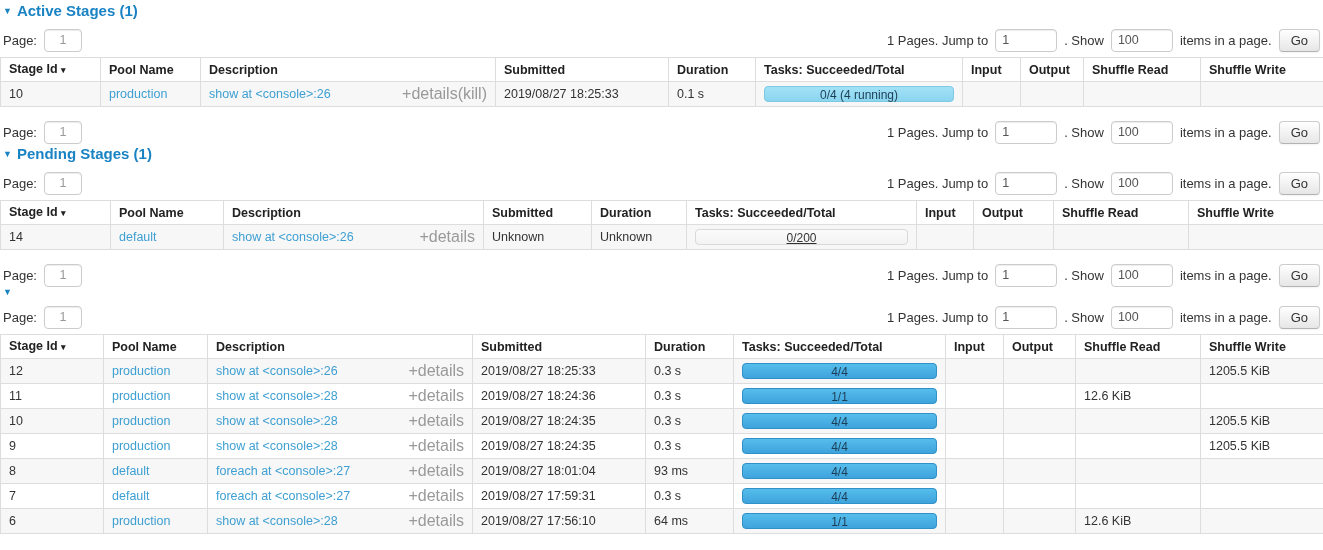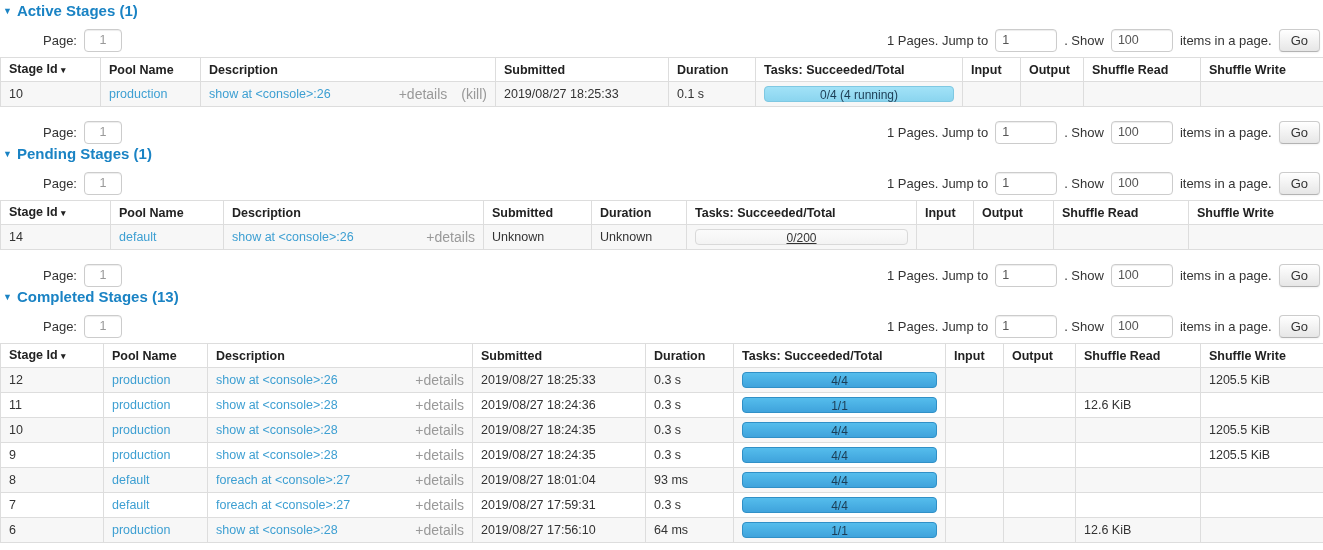--- a/index.html
+++ b/index.html
@@ -24,21 +24,21 @@
   h4.sec-h:first-of-type { margin-top: 0; }
   h4.sec-h .arr { font-size: 9px; line-height: 9px; }
   h4.sec-h a { color: #1a83c4; text-decoration: none; }
 
   
   .pag-row {
     display: flex; justify-content: space-between; align-items: center;
     margin: 0 3px 4px 3px; height: 26px;
   }
   .pag-slot.bottom .pag-row { margin-top: 12px; margin-bottom: 0; }
-  .pag-left { display: flex; align-items: center; gap: 7px; margin-left: 40px; }
+  .pag-left { display: flex; align-items: center; gap: 7px; }
   .pag-right { display: flex; align-items: center; gap: 7px; }
   .inp {
     border: 1px solid #cccccc; border-radius: 4px;
     padding: 3px 6px; font-size: 12.5px; color: #555;
     font-family: "Liberation Sans", sans-serif;
     box-shadow: inset 0 1px 1px rgba(0,0,0,0.075);
     height: 15px;
   }
   .page-inp { width: 24px; text-align: center; color: #999; }
   .jump-inp, .show-inp { width: 48px; }
@@ -85,21 +85,21 @@
   .t-completed col:nth-child(1){width:103px} .t-completed col:nth-child(2){width:104px}
   .t-completed col:nth-child(3){width:265px} .t-completed col:nth-child(4){width:173px}
   .t-completed col:nth-child(5){width:88px}  .t-completed col:nth-child(6){width:212px}
   .t-completed col:nth-child(7){width:58px}  .t-completed col:nth-child(8){width:72px}
   .t-completed col:nth-child(9){width:125px} .t-completed col:nth-child(10){width:123px}
 
   
   a.lnk { color: #3d9fd2; text-decoration: none; cursor: pointer; }
   .desc-cell { }
   .desc-flex { display: flex; justify-content: space-between; align-items: center; gap: 8px; }
-  .desc-right { display: flex; gap: 14px; flex-shrink: 0; color: #999; font-size: 14px; }
+  .desc-right { display: flex; flex-shrink: 0; color: #999; font-size: 16px; }
   .desc-right a { color: #999; text-decoration: none; cursor: pointer; }
 
   td.tasks-cell { padding: 2px 3px; }
   .progress {
     height: 16px; line-height: 16px; box-sizing: border-box;
     border-radius: 4px; text-align: center;
     font-size: 12px; color: #1c3d55;
   }
   .bar-full {
     background: linear-gradient(#55bdec, #3fa3dc);
@@ -302,21 +302,20 @@
       <span>items in a page.</span>
       <button class="go-btn">Go</button>
     </div>
   </div>
 </div>
 </section>
 
 <section>
   <h4 class="sec-h">
     <span class="arr">▼</span>
-    <a>Completed Stages (13)</a>
   </h4>
   <div class="pag-slot top">
   <div class="pag-row">
     <div class="pag-left">
       <span>Page:</span>
       <input class="inp page-inp" value="1" style="">
     </div>
     <div class="pag-right">
       <span>1 Pages. Jump to</span>
       <input class="inp jump-inp" value="1" style="">

